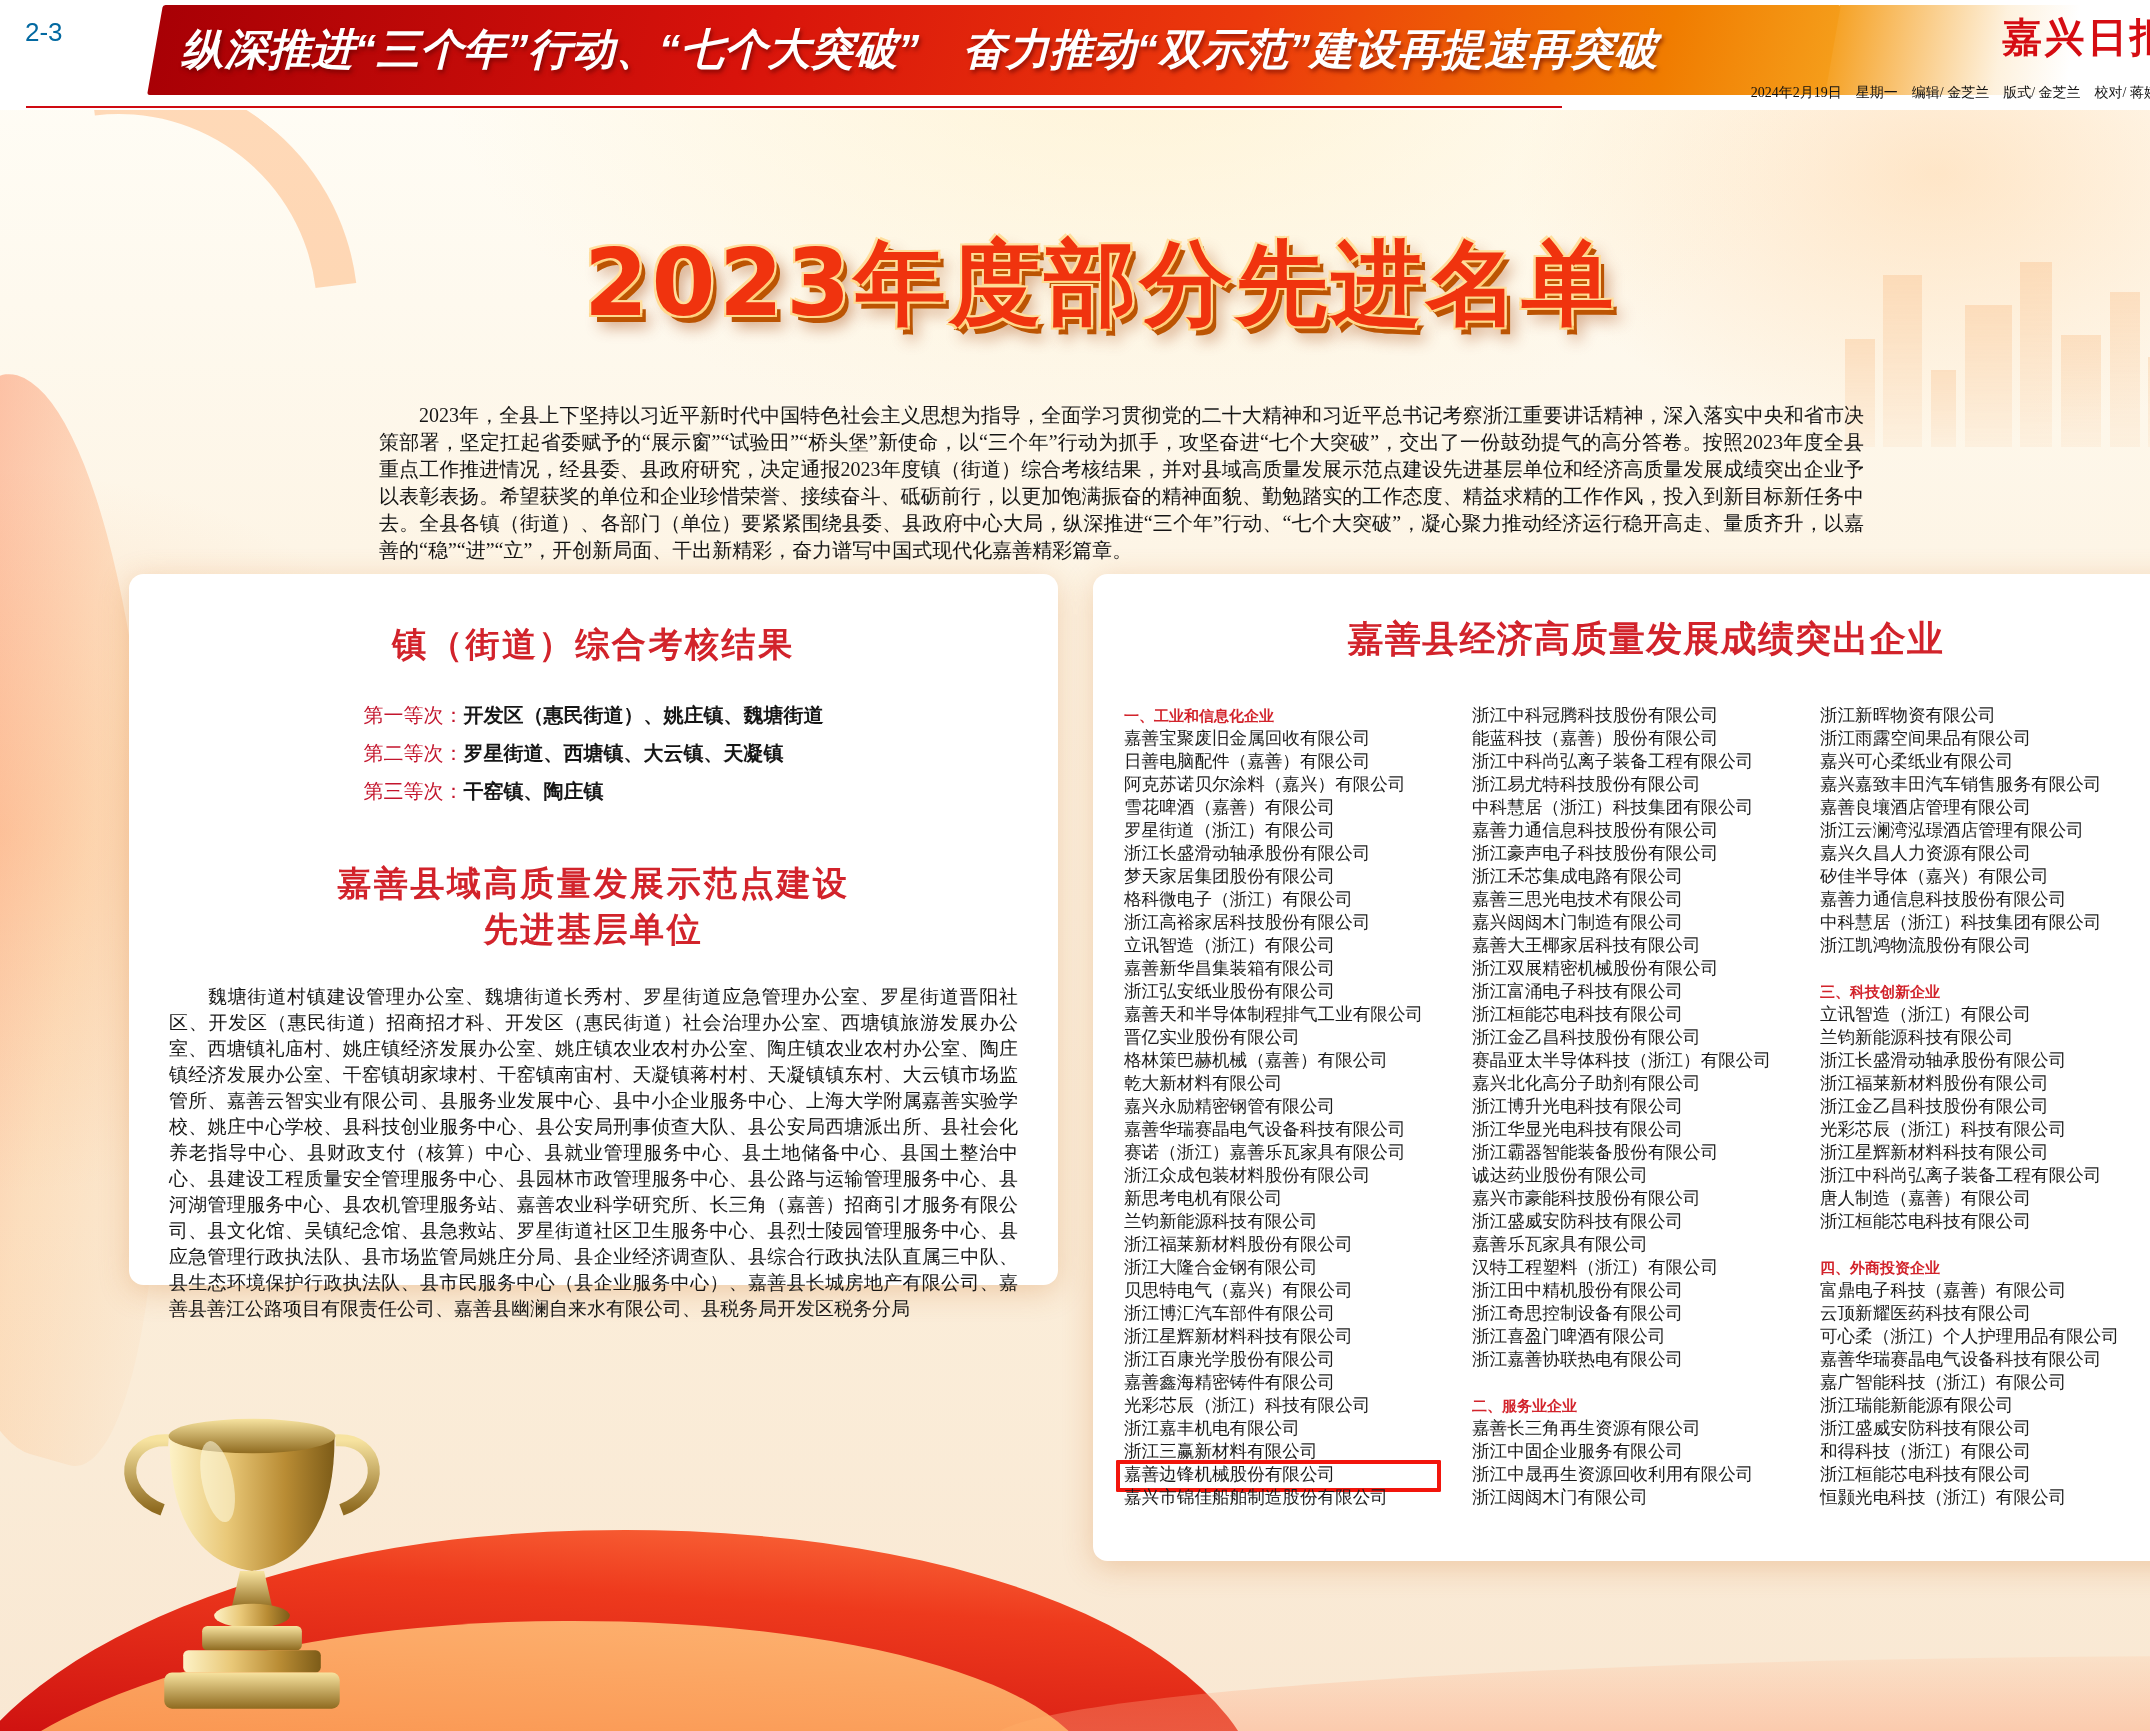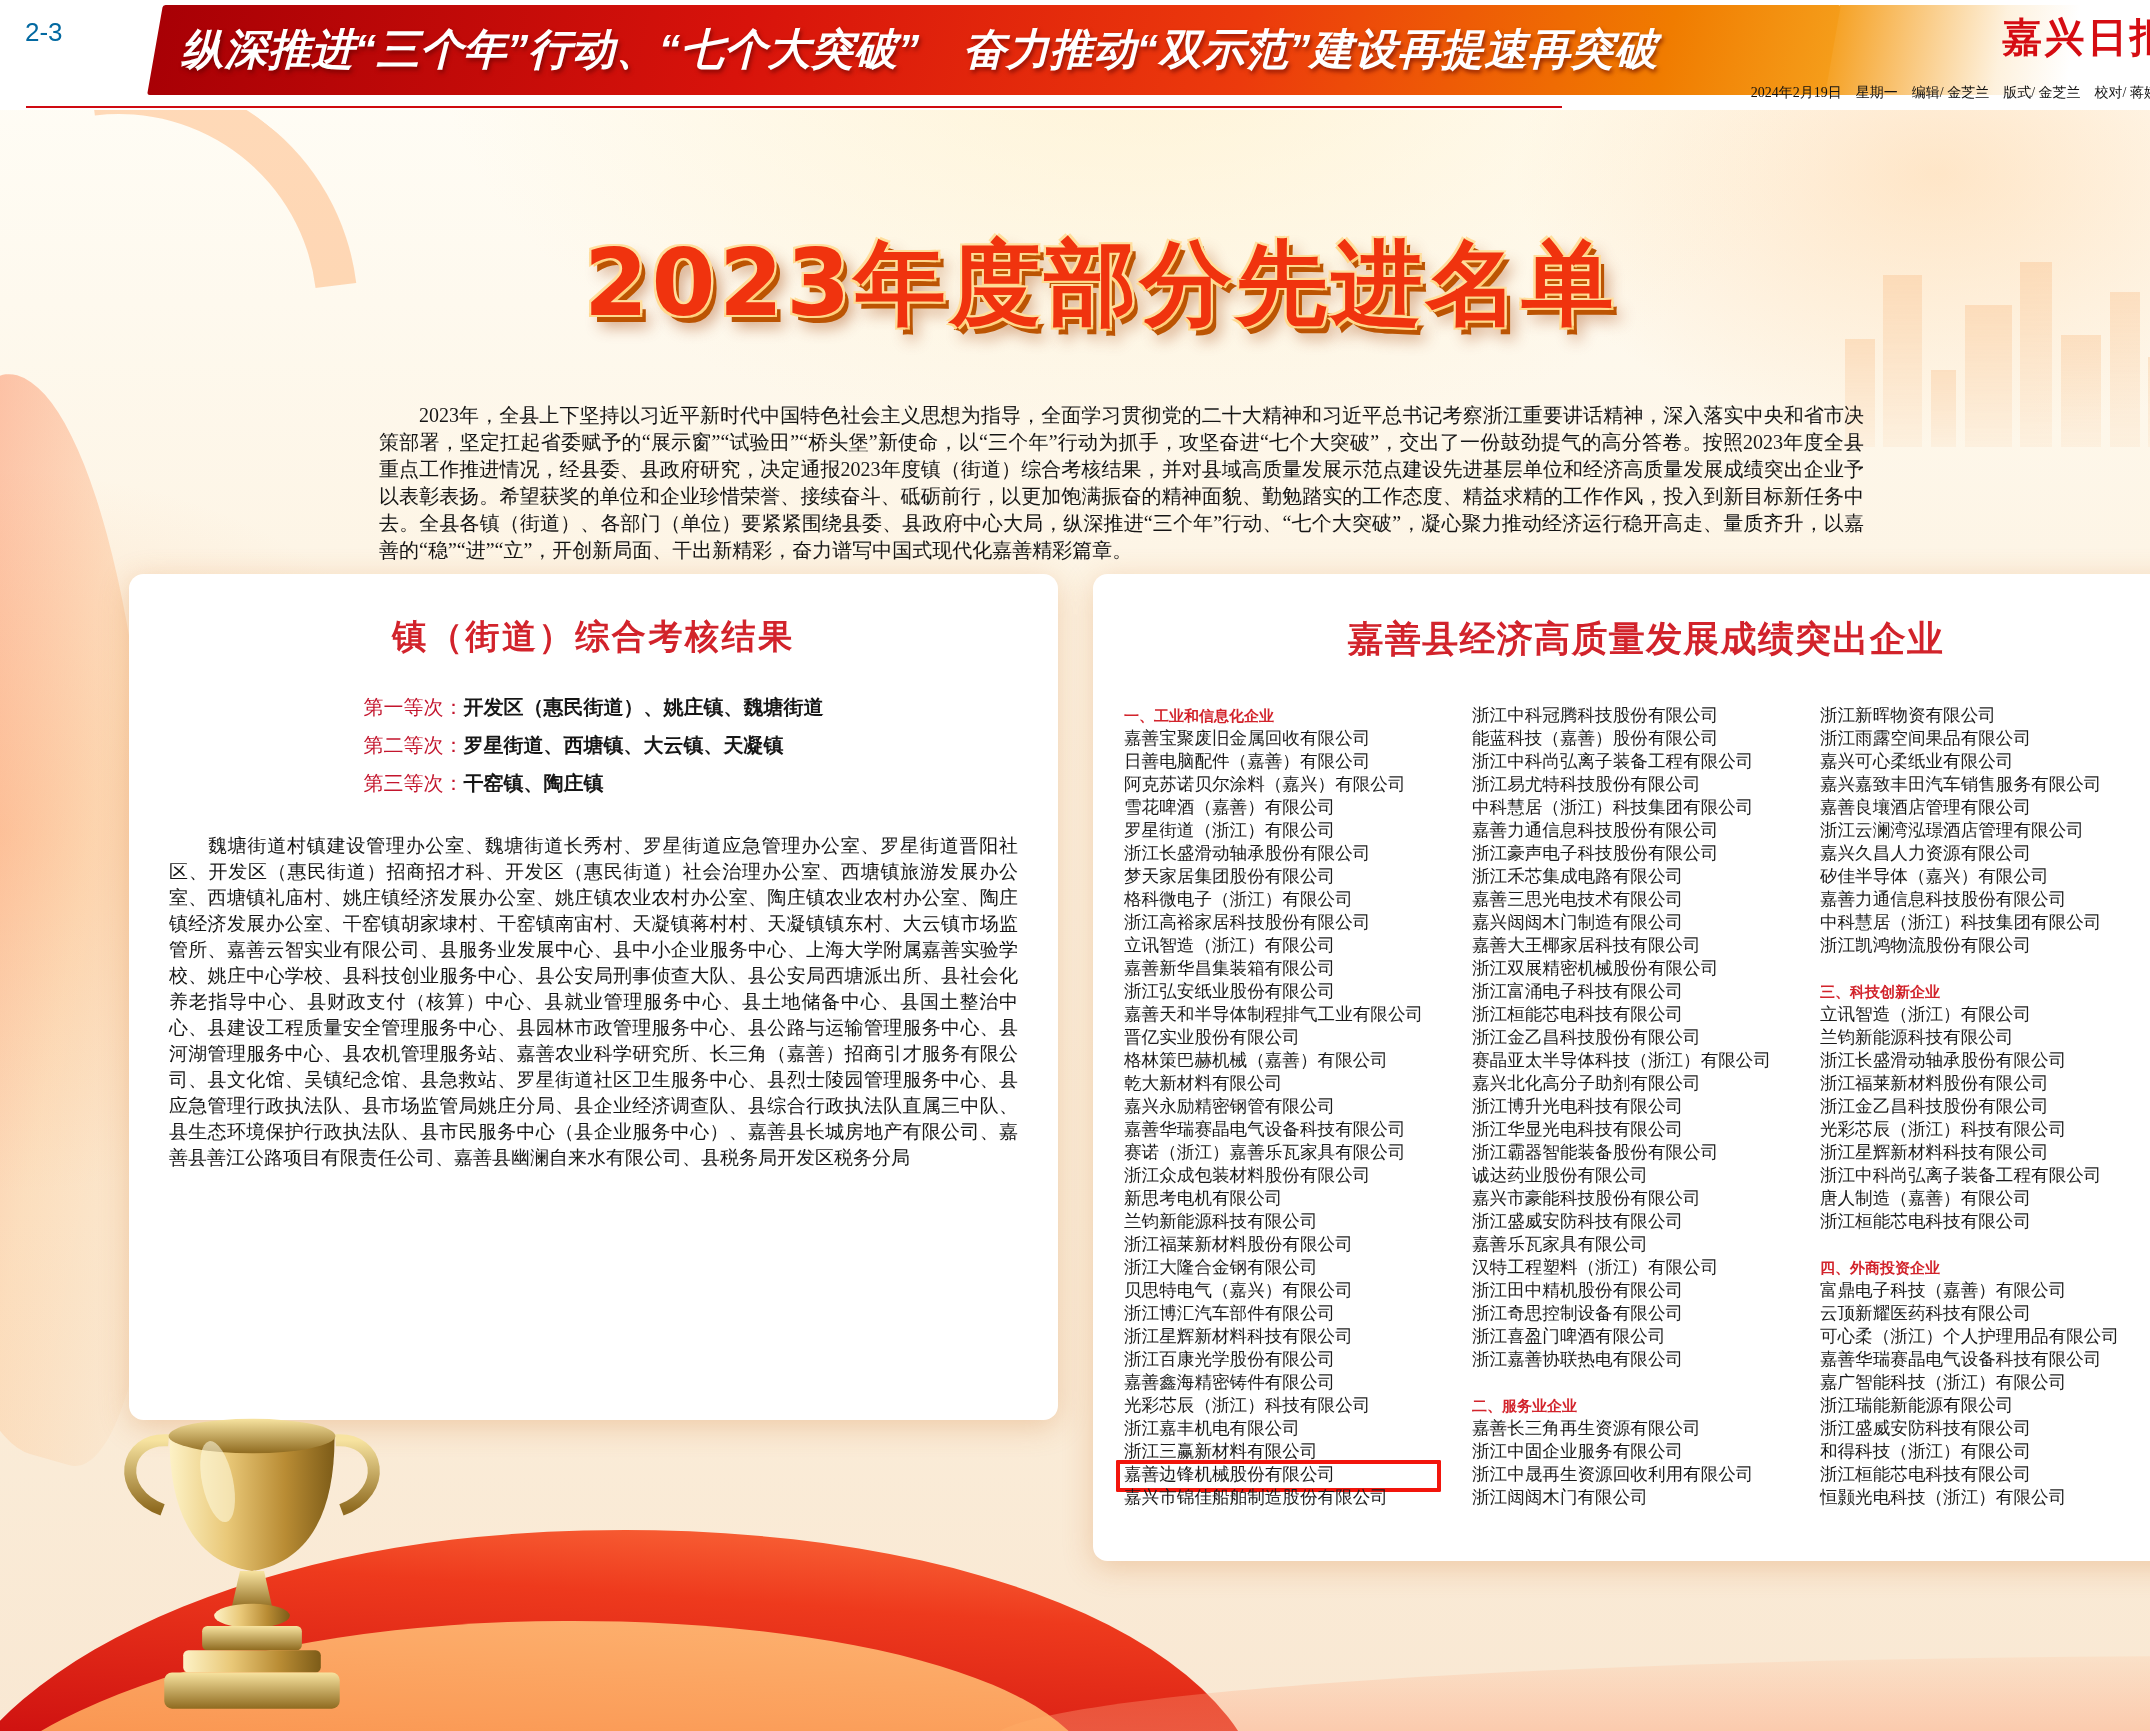--- a/index.html
+++ b/index.html
@@ -48,21 +48,21 @@
   .main-title{position:absolute;left:0;top:222px;width:2201px;text-align:center;
     font-family:"DejaVu Sans","Liberation Sans",sans-serif;font-weight:900;font-size:92px;letter-spacing:3.4px;
     color:#f0330e;z-index:2;
     text-shadow:-2.2px -2.2px 0 #ffdf9e,2.2px -2.2px 0 #ffdf9e,-2.2px 2.2px 0 #ffd98d,2.2px 2.2px 0 #ffcf7a,
       5.6px 7.3px 0 #bc5403,9.5px 12px 14.6px rgba(160,60,0,.45);}
   .intro{position:absolute;left:371px;top:394px;width:1485px;margin:8px;font-size:20px;line-height:27px;
     text-align:justify;text-indent:40px;color:#141414;z-index:2;}
   
   .panel{position:absolute;background:#fff;border-radius:14.6px;box-shadow:0 6px 30px rgba(210,118,48,.30);
     box-sizing:border-box;z-index:2;}
-  .left-panel{left:129px;top:574px;width:929px;height:846px;padding:0 40px;}
+  .left-panel{left:129px;top:574px;width:929px;height:711px;padding:8px 40px;}
   .right-panel{left:1093px;top:574px;width:1106px;height:987px;padding:0 31px;}
   .sec-title{margin:0;text-align:center;font-size:34px;font-weight:900;color:#d2232b;letter-spacing:2.6px;
     font-family:"Liberation Serif",serif;}
   .t1{padding-top:40px;}
   .t2{padding-top:51px;line-height:46px;}
   .rp-title{padding-top:41px;font-size:36px;letter-spacing:1.3px;}
   .grade-rows{margin:27.5px auto 0;width:fit-content;}
   .grade-row{font-size:20px;line-height:38px;font-weight:700;color:#161616;white-space:nowrap;}
   .grade-label{color:#c3152d;font-weight:400;}
   .units{margin:31px 0 11px;font-size:19px;line-height:26px;text-align:justify;text-indent:39px;color:#161616;}
@@ -114,20 +114,24 @@
       <div class="grade-row">
         <span class="grade-label">第一等次：</span><span>开发区（惠民街道）、姚庄镇、魏塘街道</span>
       </div>
       <div class="grade-row">
         <span class="grade-label">第二等次：</span><span>罗星街道、西塘镇、大云镇、天凝镇</span>
       </div>
       <div class="grade-row">
         <span class="grade-label">第三等次：</span><span>干窑镇、陶庄镇</span>
       </div>
     </div>
+    <h2 class="sec-title t2">
+      <span>嘉善县域高质量发展示范点建设</span><br>
+      <span>先进基层单位</span>
+    </h2>
     <p class="units">魏塘街道村镇建设管理办公室、魏塘街道长秀村、罗星街道应急管理办公室、罗星街道晋阳社区、开发区（惠民街道）招商招才科、开发区（惠民街道）社会治理办公室、西塘镇旅游发展办公室、西塘镇礼庙村、姚庄镇经济发展办公室、姚庄镇农业农村办公室、陶庄镇农业农村办公室、陶庄镇经济发展办公室、干窑镇胡家埭村、干窑镇南宙村、天凝镇蒋村村、天凝镇镇东村、大云镇市场监管所、嘉善云智实业有限公司、县服务业发展中心、县中小企业服务中心、上海大学附属嘉善实验学校、姚庄中心学校、县科技创业服务中心、县公安局刑事侦查大队、县公安局西塘派出所、县社会化养老指导中心、县财政支付（核算）中心、县就业管理服务中心、县土地储备中心、县国土整治中心、县建设工程质量安全管理服务中心、县园林市政管理服务中心、县公路与运输管理服务中心、县河湖管理服务中心、县农机管理服务站、嘉善农业科学研究所、长三角（嘉善）招商引才服务有限公司、县文化馆、吴镇纪念馆、县急救站、罗星街道社区卫生服务中心、县烈士陵园管理服务中心、县应急管理行政执法队、县市场监管局姚庄分局、县企业经济调查队、县综合行政执法队直属三中队、县生态环境保护行政执法队、县市民服务中心（县企业服务中心）、嘉善县长城房地产有限公司、嘉善县善江公路项目有限责任公司、嘉善县幽澜自来水有限公司、县税务局开发区税务分局</p>
   </section>
 
   <section class="panel right-panel">
     <h2 class="sec-title rp-title">嘉善县经济高质量发展成绩突出企业</h2>
     <div class="cols">
       <div class="col">
           <div class="cell heading">一、工业和信息化企业</div>
           <div class="cell entry">嘉善宝聚废旧金属回收有限公司</div>
           <div class="cell entry">日善电脑配件（嘉善）有限公司</div>

